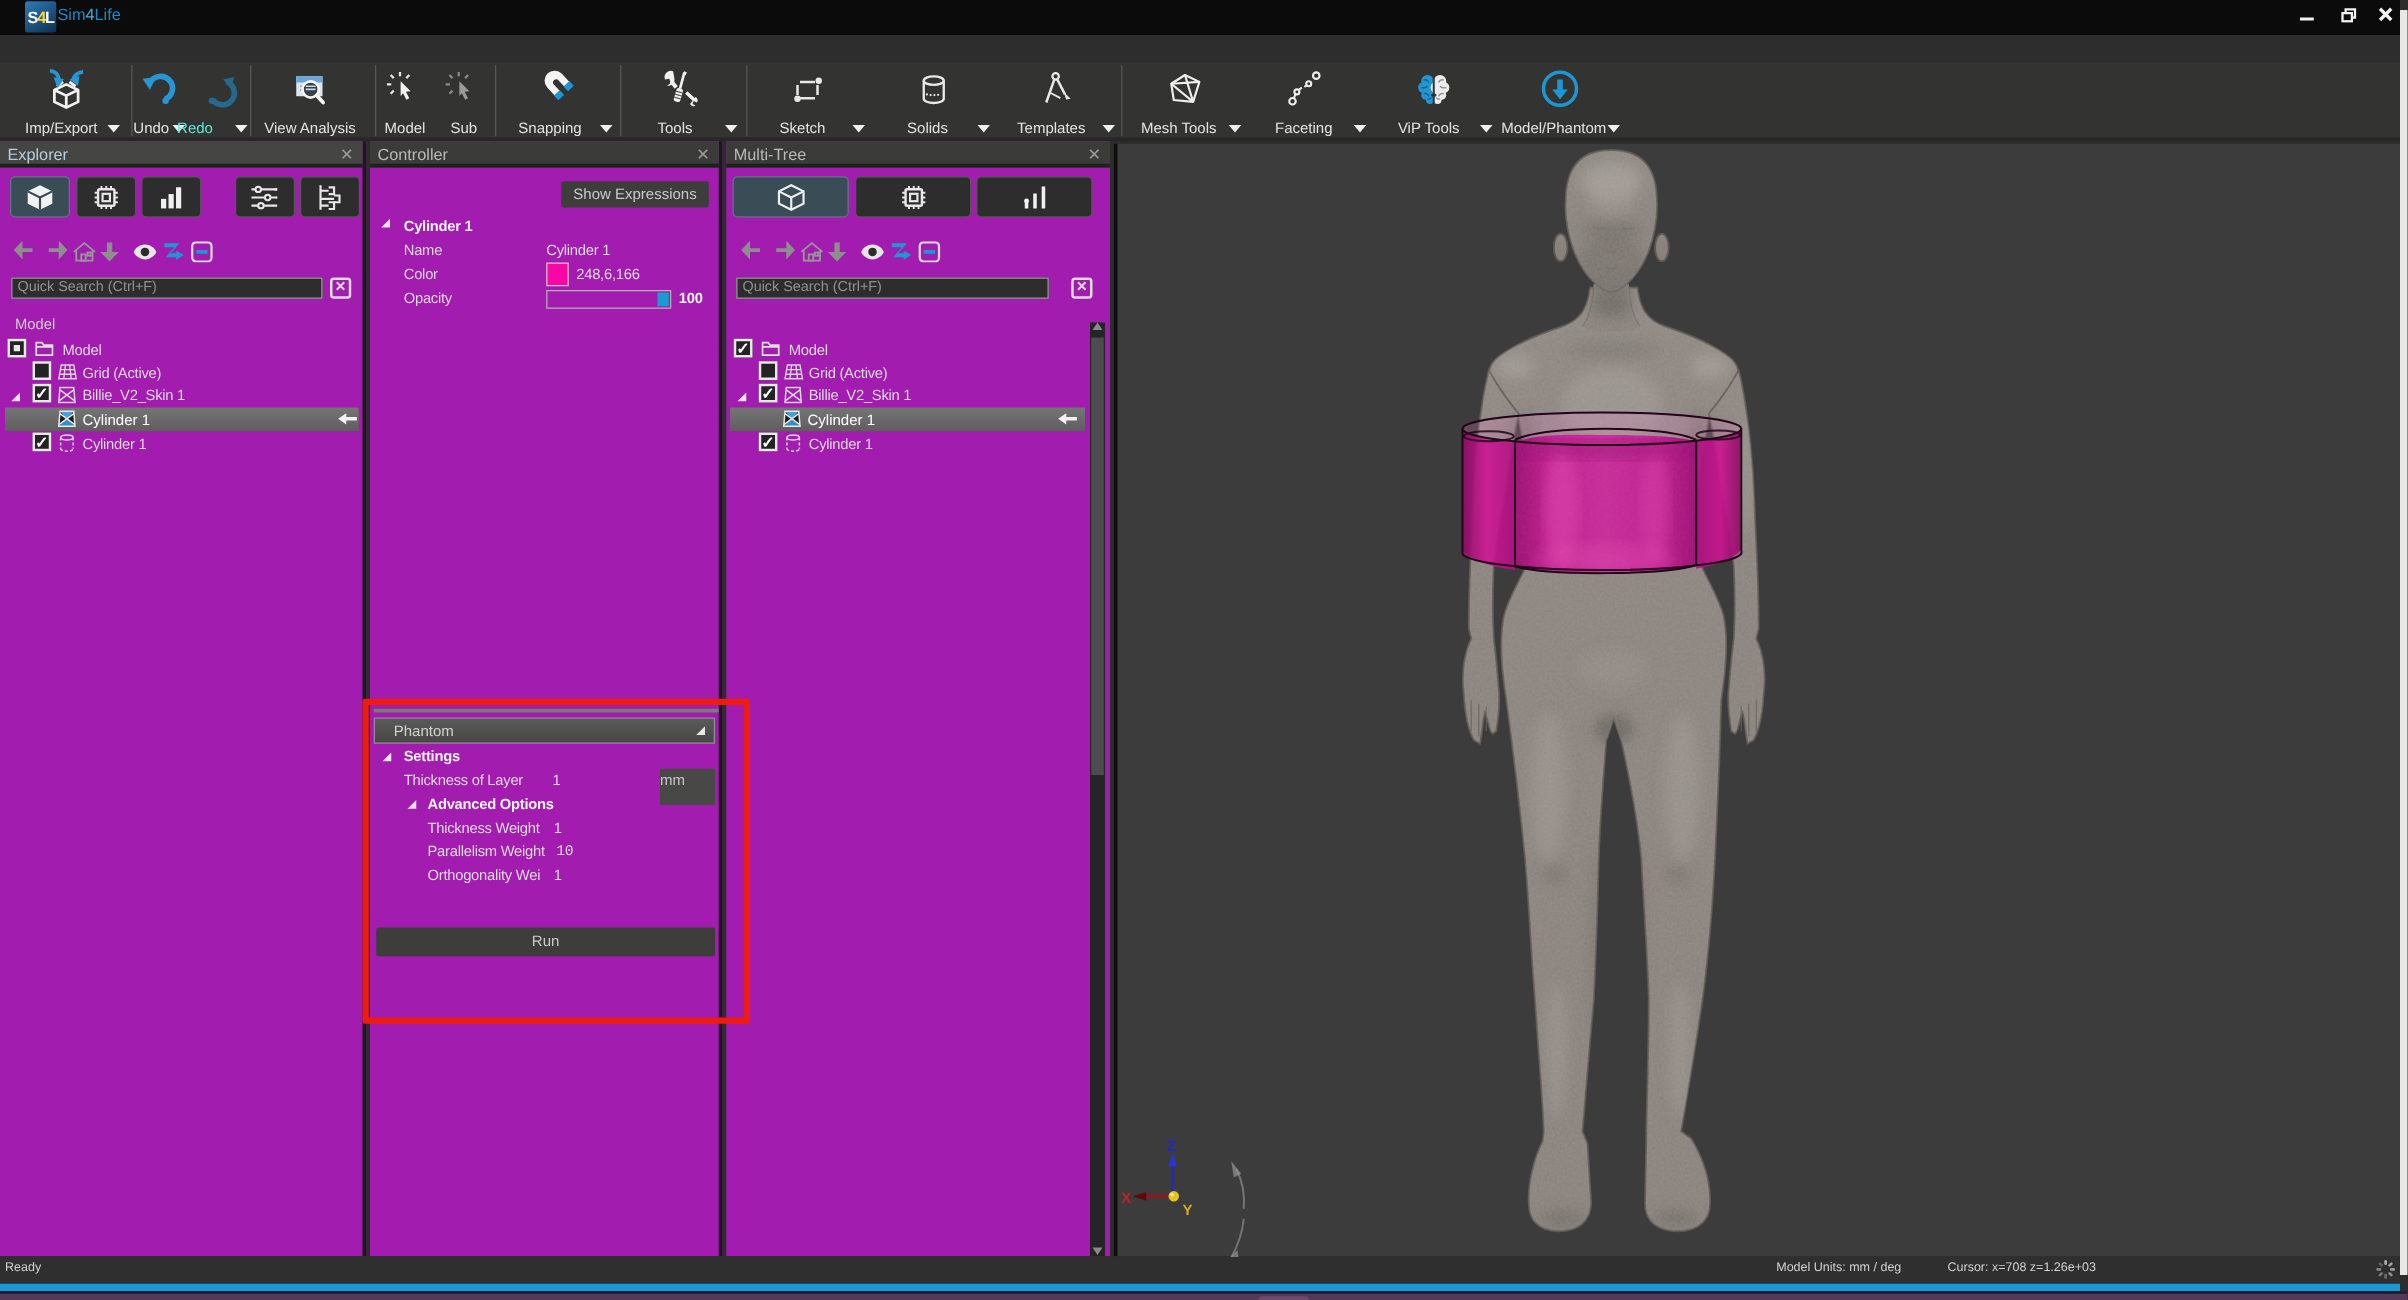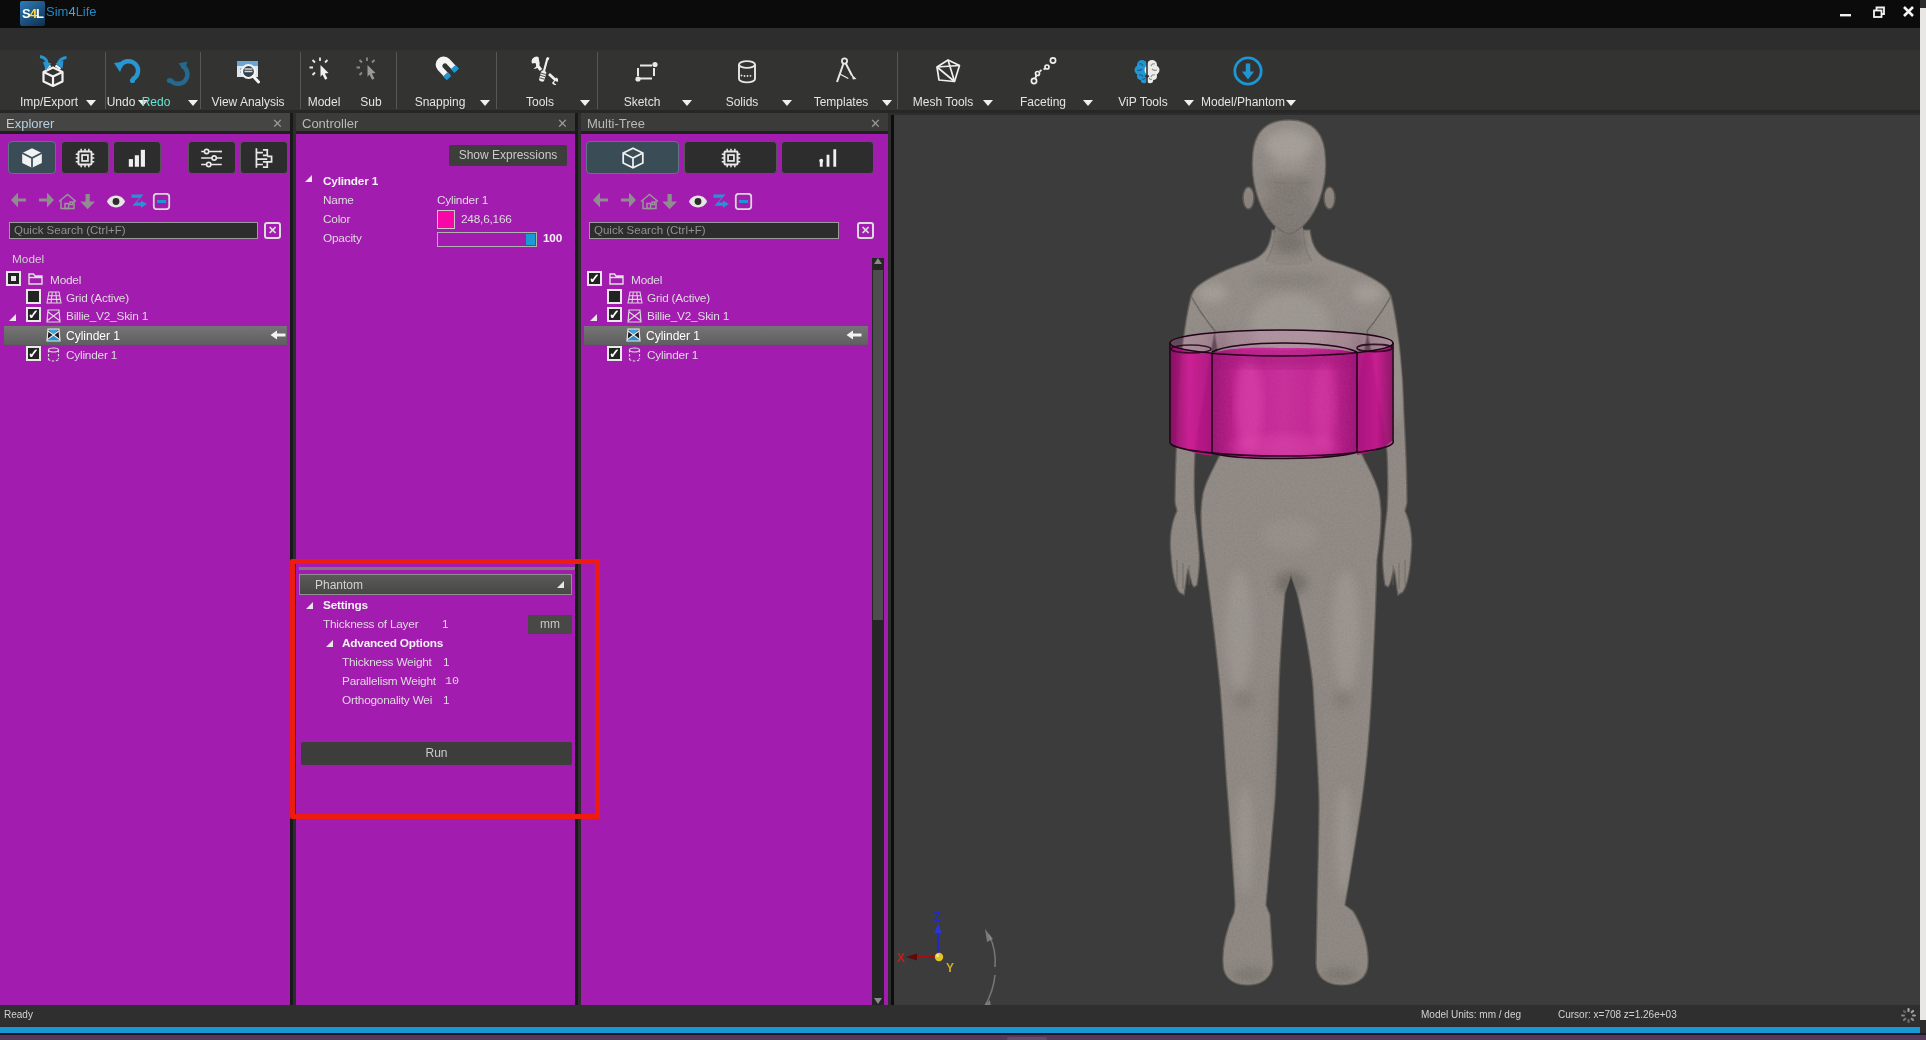--- a/index.html
+++ b/index.html
@@ -378,21 +378,21 @@
 
     <div class="abs" style="left:3px;top:454px;width:276px;height:3px;background:#7a7a7a;"></div>
     <div class="abs" style="left:3px;top:461px;width:273px;height:21px;background:linear-gradient(#5a5a58,#474745);border:1px solid #8f8f8f;">
       <div class="abs" style="left:15px;top:3px;font-size:12px;color:#d2d2d2;">Phantom</div>
       <div class="texp" style="right:7px;top:6px;"></div>
     </div>
     <div class="texp" style="left:10px;top:489px;"></div>
     <div class="trow b" style="left:27px;top:485px;color:#f2f2f2;">Settings</div>
     <div class="trow" style="left:27px;top:504px;">Thickness of Layer</div>
       <div class="trow" style="left:146px;top:504px;">1</div>
-    <div class="abs" style="left:232px;top:502px;width:44px;height:19px;background:#484846;color:#c6c6c6;font-size:12px;text-align:center;line-height:19px;">mm</div>
+    <div class="abs" style="left:232px;top:502px;width:44px;height:29px;background:#484846;color:#c6c6c6;font-size:12px;line-height:19px;">mm</div>
     <div class="texp" style="left:30px;top:527px;"></div>
     <div class="trow b" style="left:46px;top:523px;color:#f2f2f2;">Advanced Options</div>
     <div class="trow" style="left:46px;top:542px;">Thickness Weight</div>
       <div class="trow" style="left:147px;top:542px;">1</div>
     <div class="trow" style="left:46px;top:561px;">Parallelism Weight</div>
       <div class="trow" style="left:149px;top:561px;font-family:Liberation Mono, monospace;">10</div>
     <div class="trow" style="left:46px;top:580px;">Orthogonality Wei</div>
       <div class="trow" style="left:147px;top:580px;">1</div>
     <div class="abs" style="left:5px;top:629px;width:271px;height:23px;background:#3d3d3c;border-radius:2px;color:#cacaca;font-size:12px;text-align:center;line-height:23px;">Run</div>
   </div>

